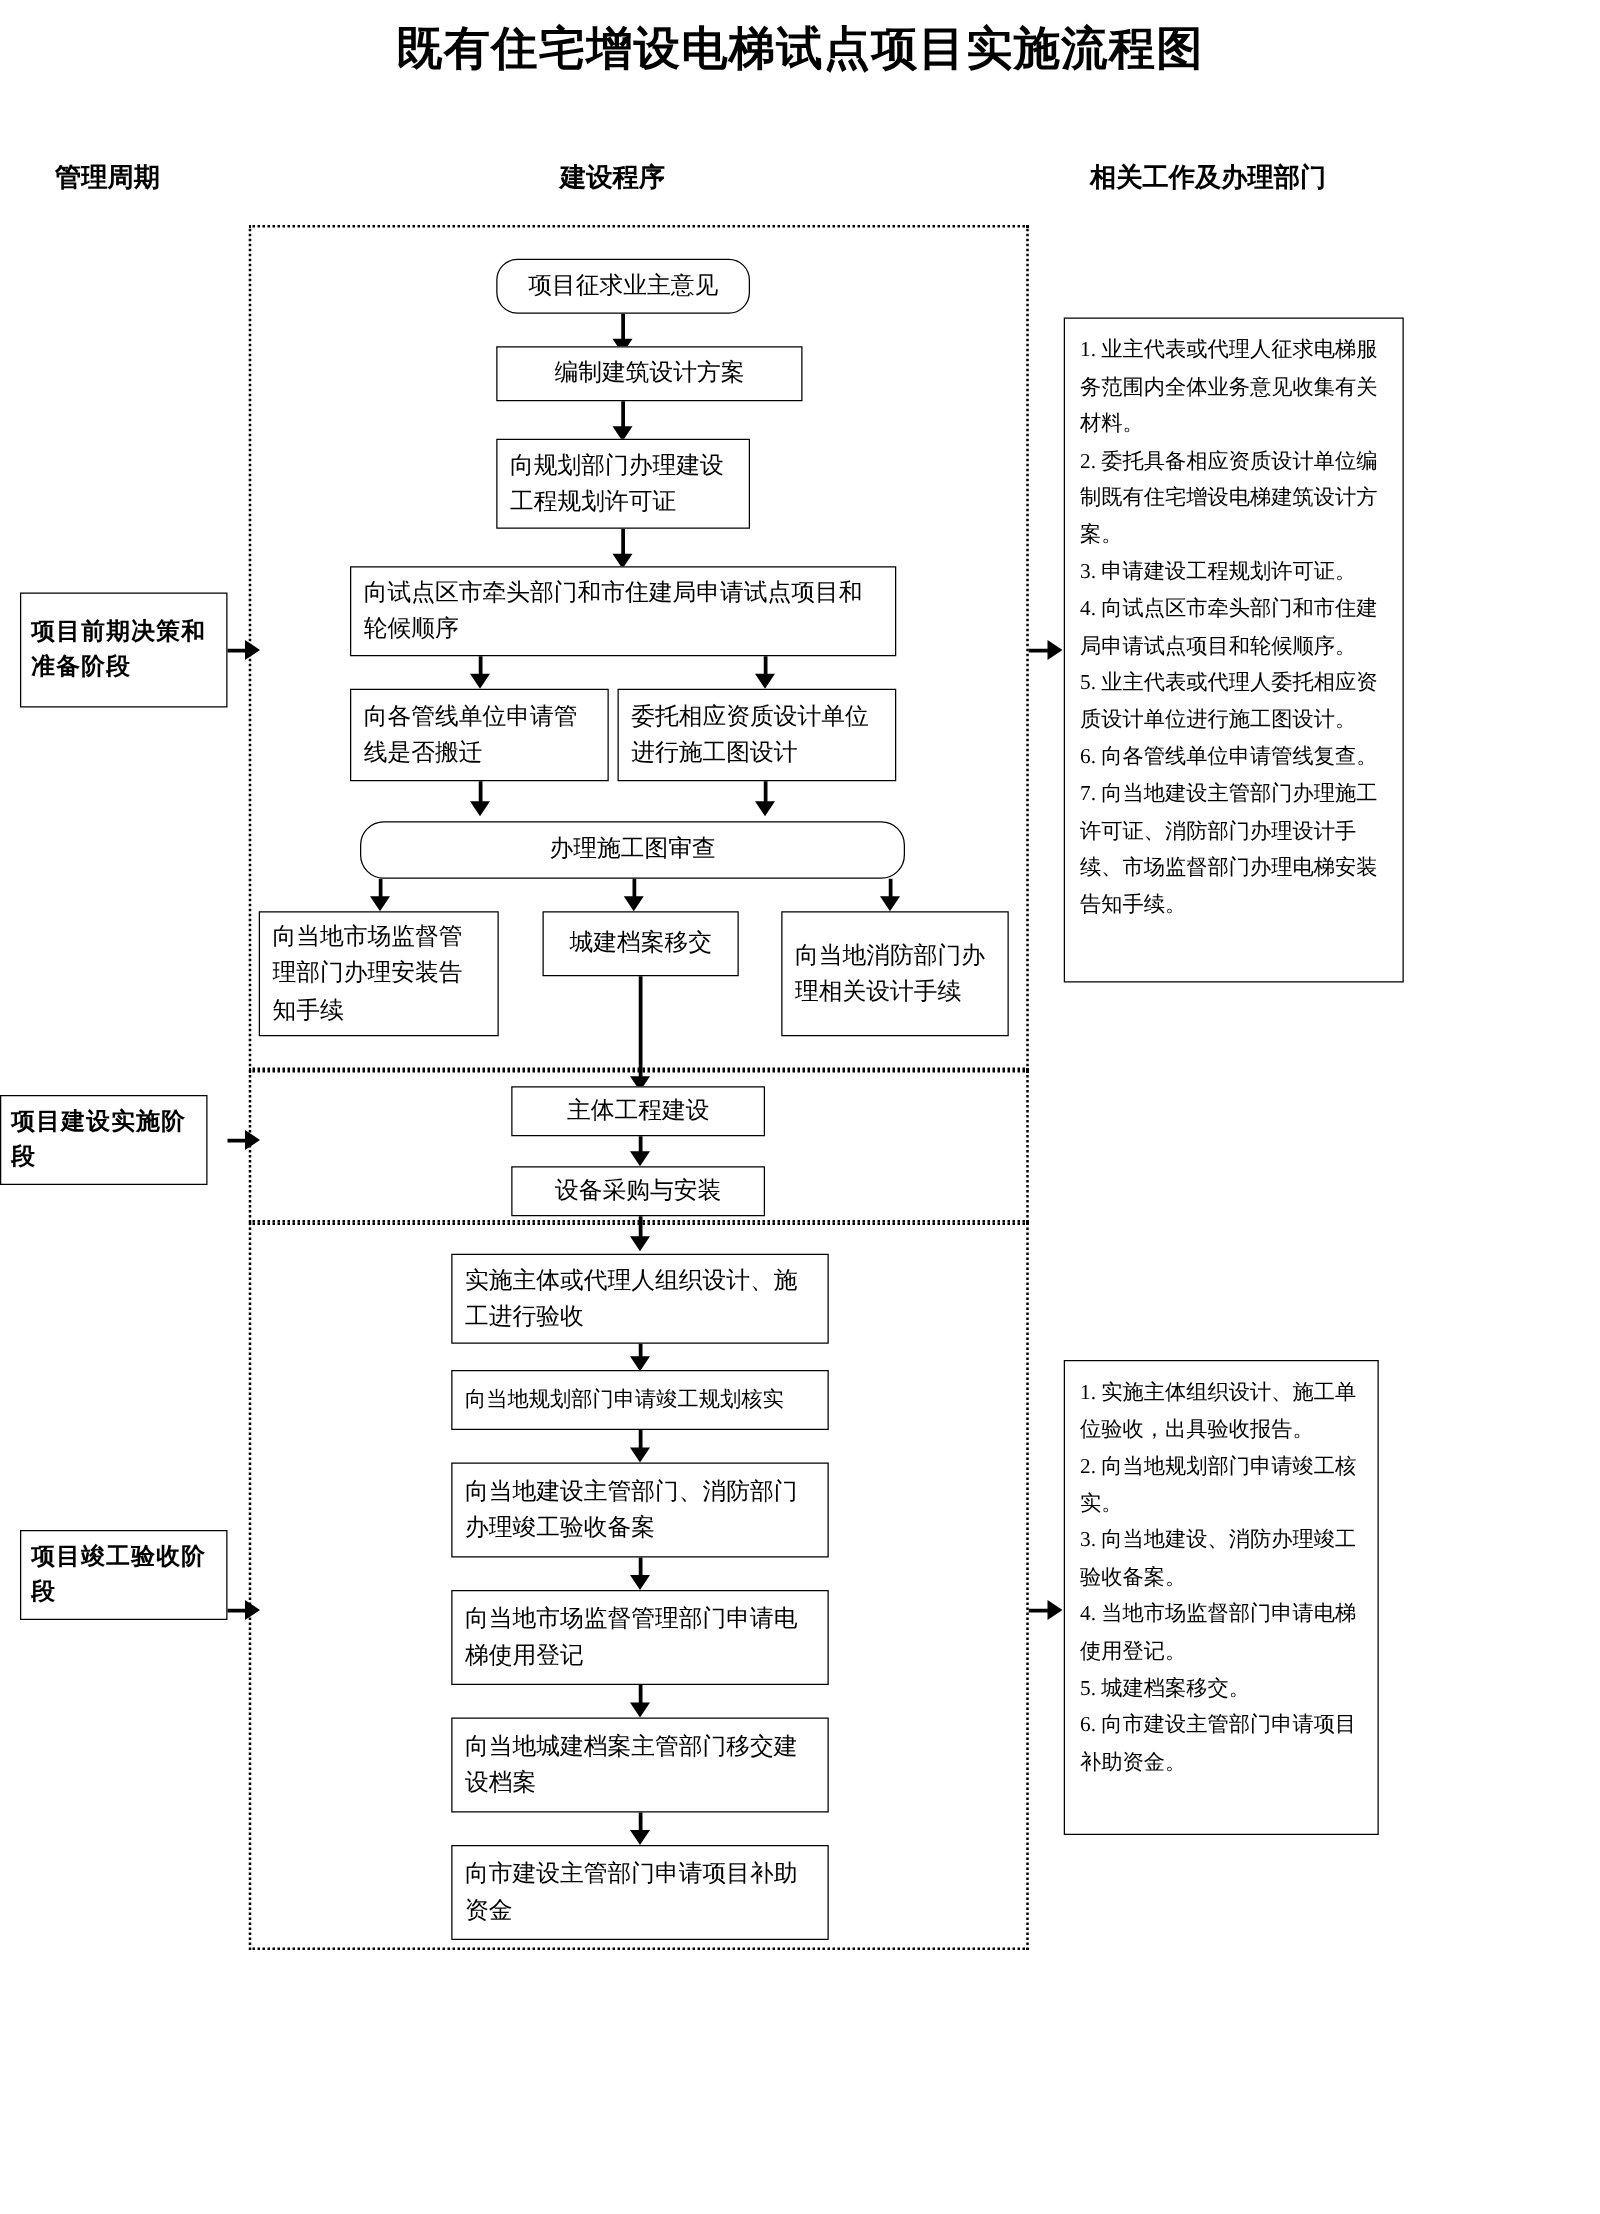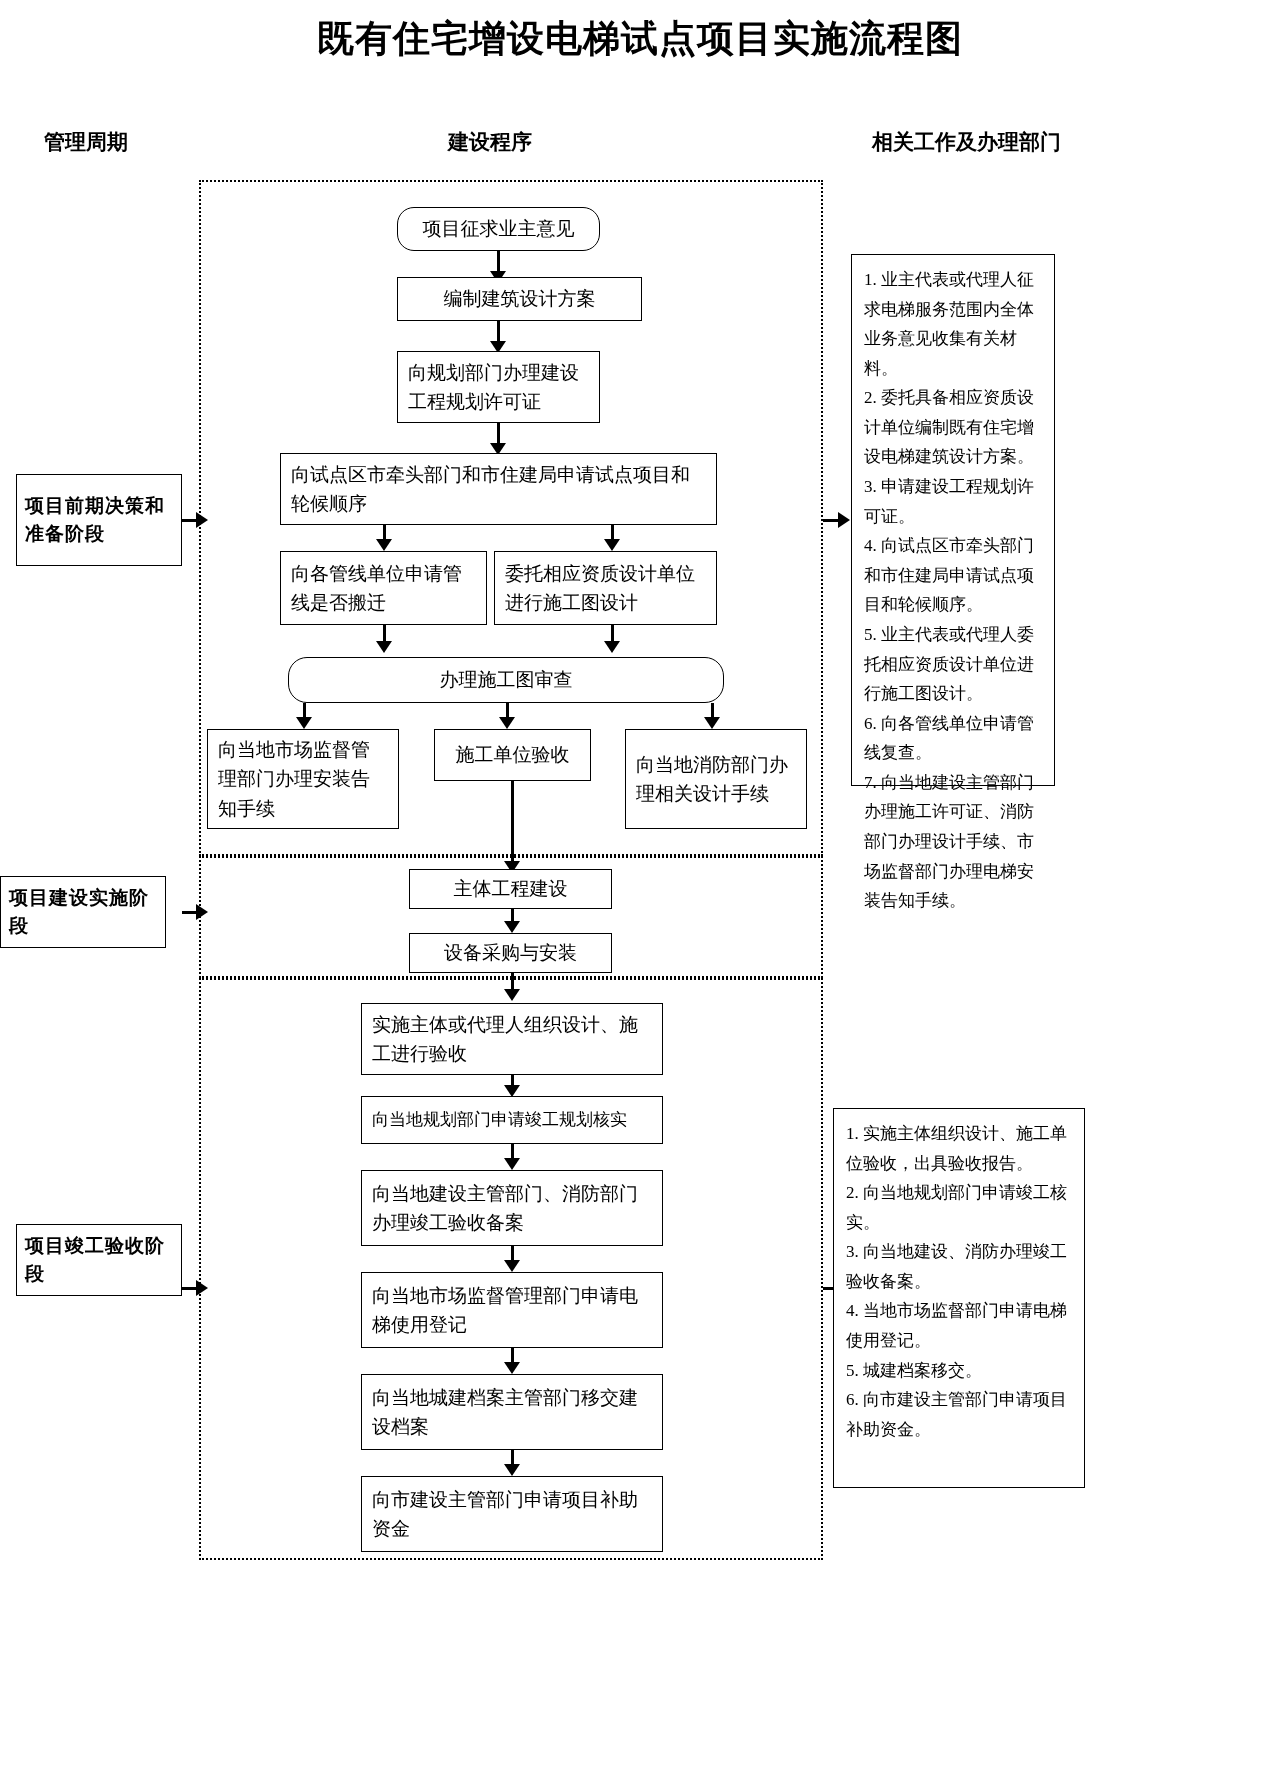--- a/index.html
+++ b/index.html
@@ -47,22 +47,22 @@
   }
   .pbox.center{justify-content:center;text-align:center;}
   .pbox.left{justify-content:flex-end;padding:19px 10px;text-align:left;}
   .pbox .tx{display:block;width:100%;}
 
   
   .notebox{
     position:absolute;border:1.6px solid #000;box-sizing:border-box;background:#fff;
     font-size:17px;line-height:1.74;padding:10px 12px 8px 12px;
   }
-  #note-1{left:851px;top:254px;width:204px;height:532px;}
-  #note-2{left:833px;top:1088px;width:252px;height:380px;margin-top:20px;}
+  #note-1{left:851px;top:254px;width:272px;height:532px;}
+  #note-2{left:851px;top:1088px;width:252px;height:380px;}
   .notebox .line{white-space:pre-wrap;}
 
   
   .vline{position:absolute;width:3px;background:#000;}
   .hline{position:absolute;height:3px;background:#000;}
   .arrow-d{
     position:absolute;width:0;height:0;
     border-left:8px solid transparent;border-right:8px solid transparent;
     border-top:12px solid #000;
   }
@@ -151,21 +151,21 @@
   <div class="arrow-d" style="left:296px;top:717px;"></div>
   <div class="vline" style="left:506px;top:703px;height:20px;"></div>
   <div class="arrow-d" style="left:499px;top:717px;"></div>
   <div class="vline" style="left:711px;top:703px;height:20px;"></div>
   <div class="arrow-d" style="left:704px;top:717px;"></div>
 
   <div class="pbox left" id="b-s7a" style="left:207px;top:729px;width:192px;height:100px;">
     <span class="tx">向当地市场监督管理部门办理安装告知手续</span>
   </div>
   <div class="pbox center" id="b-s7b" style="left:434px;top:729px;width:157px;height:52px;">
-    <span class="tx">施工单位验收</span>
+    <span class="tx">城建档案移交</span>
   </div>
   <div class="pbox left" id="b-s7c" style="left:625px;top:729px;width:182px;height:100px;">
     <span class="tx">向当地消防部门办理相关设计手续</span>
   </div>
 
   <div class="vline" style="left:511px;top:781px;height:92px;"></div>
   <div class="arrow-d" style="left:504px;top:861px;"></div>
 
   <div class="pbox center" id="b-s8" style="left:409px;top:869px;width:203px;height:40px;">
     <span class="tx">主体工程建设</span>

